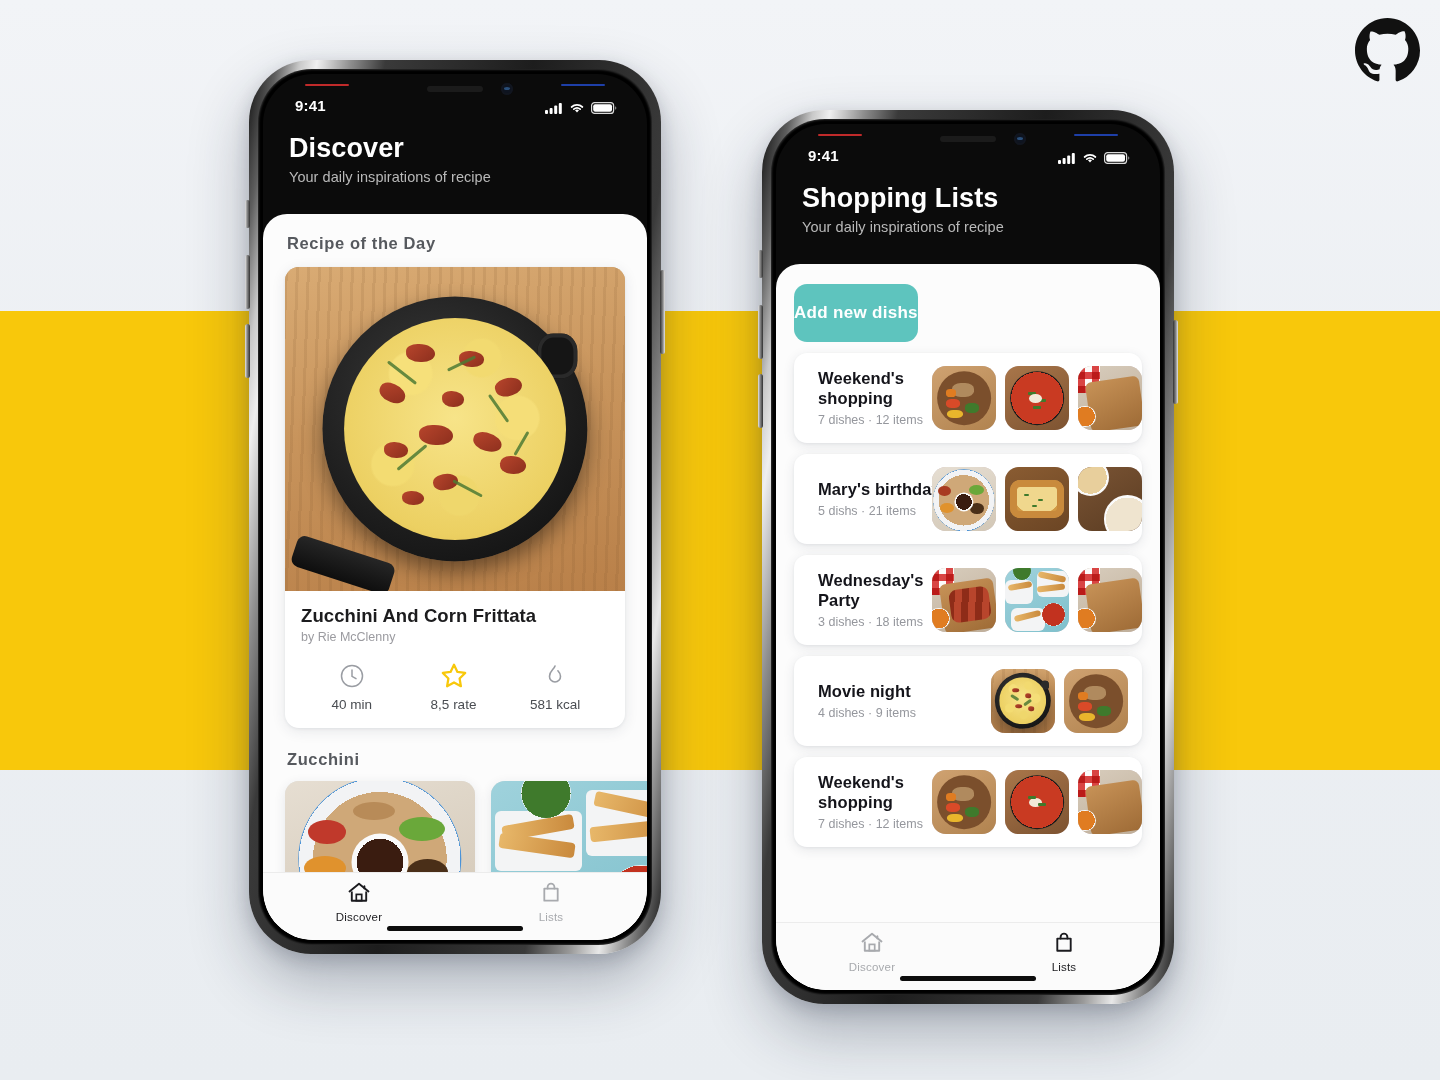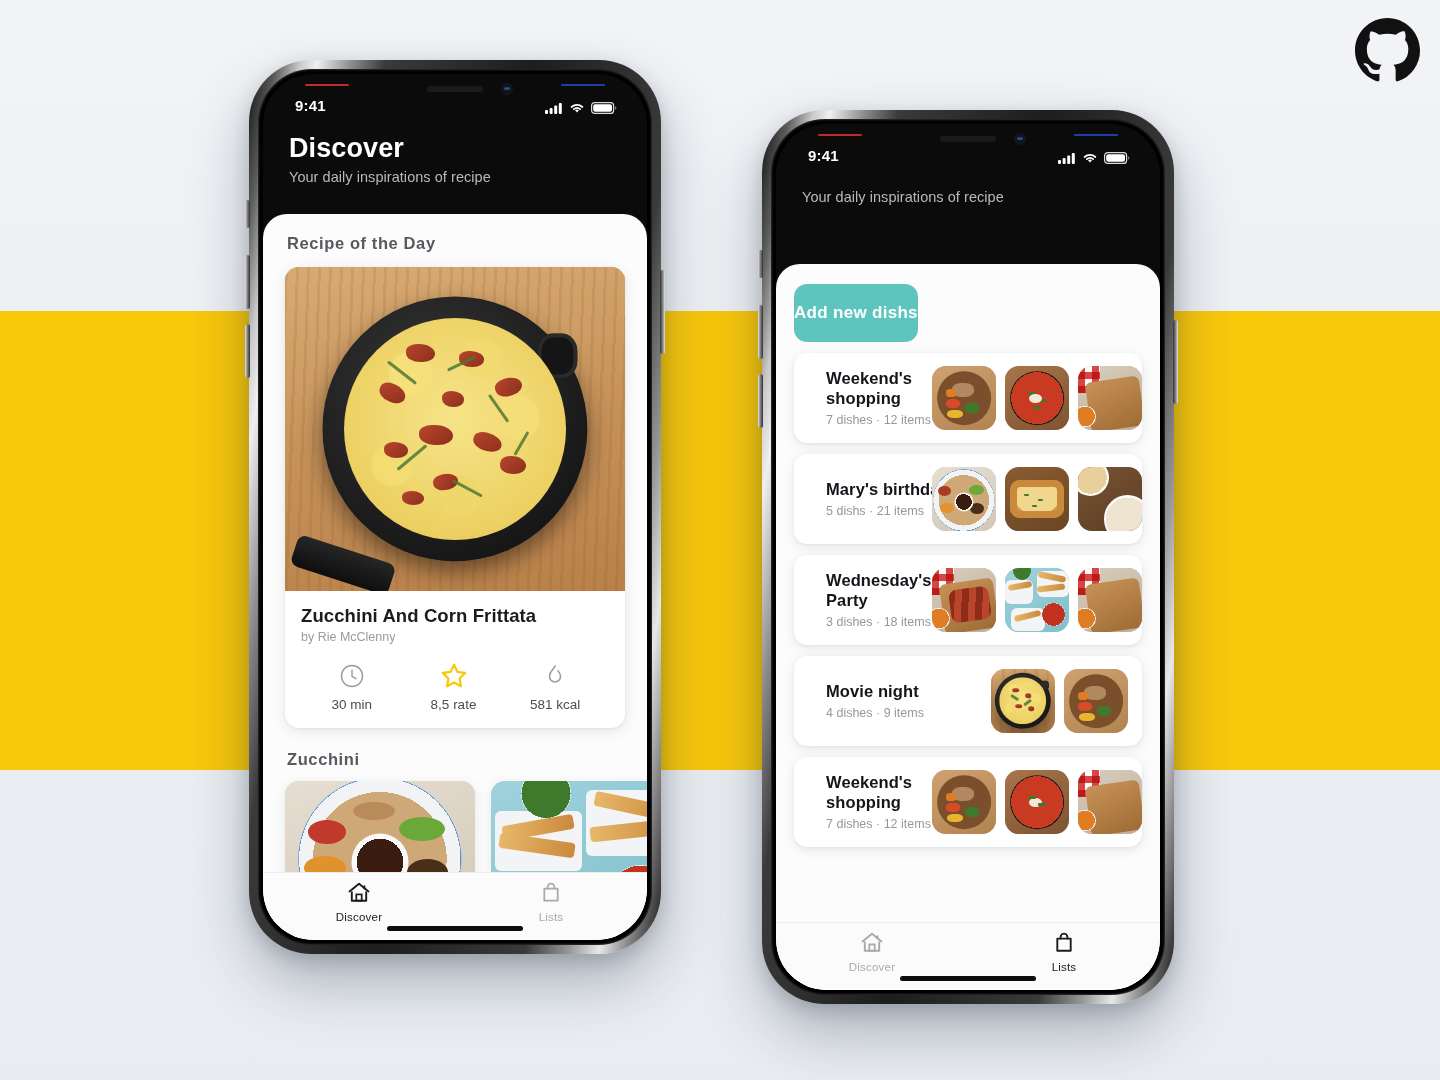--- a/index.html
+++ b/index.html
@@ -189,21 +189,21 @@
     font-size: 15px; color: #6e7177; font-weight: 400;
     padding: 16px 20px 0 20px; letter-spacing: .2px;
   }
   .list-card {
     margin: 11px 18px 0 18px;
     background: #fff;
     border-radius: 13px;
     box-shadow: 0 3px 12px rgba(40,50,70,.10), 0 1px 3px rgba(40,50,70,.06);
     height: 90px;
     display: flex; align-items: center;
-    padding-left: 32px;
+    padding-left: 24px;
     overflow: hidden;
     position: relative;
   }
   .list-text { flex: 0 0 auto; width: 136px; }
   .list-name {
     font-size: 16.5px; font-weight: 700; color: #14141a;
     line-height: 1.18; letter-spacing: .1px;
   }
   .list-sub { font-size: 12.5px; color: #95979d; margin-top: 5px; }
   .thumb-row {
@@ -489,21 +489,21 @@
             <div class="recipe-author">by Rie McClenny</div>
             <div class="stat-row">
 
               <div class="stat">
                 <div class="stat-icon">
                   <svg width="26" height="26" viewBox="0 0 26 26">
                     <circle cx="13" cy="13" r="10.5" fill="none" stroke="#9a9da3" stroke-width="1.5"></circle>
                     <path d="M13 7v6.3l4 2.4" fill="none" stroke="#9a9da3" stroke-width="1.5" stroke-linecap="round"></path>
                   </svg>
                 </div>
-                <div class="stat-label">30 min</div>
+                <div class="stat-label">40 min</div>
               </div>
 
               <div class="stat">
                 <div class="stat-icon">
                   <svg width="28" height="28" viewBox="0 0 26 26">
                     <path d="M13 2.6l3.2 6.6 7.2 1-5.2 5.1 1.2 7.2L13 19l-6.4 3.5 1.2-7.2-5.2-5.1 7.2-1z" fill="none" stroke="#f8c80b" stroke-width="2.1" stroke-linejoin="round"></path>
                   </svg>
                 </div>
                 <div class="stat-label">8,5 rate</div>
               </div>
@@ -611,20 +611,21 @@
         </svg>
         <svg width="26" height="12" viewBox="0 0 26 12">
           <rect x="0.6" y="0.6" width="22" height="10.8" rx="3" fill="none" stroke="#fff" stroke-width="1.2" opacity=".85"></rect>
           <rect x="2.2" y="2.2" width="18.8" height="7.6" rx="2" fill="#fff"></rect>
           <path d="M24.2 4.2v3.6a2 2 0 0 0 0-3.6z" fill="#fff" opacity=".6"></path>
         </svg>
       </div>
     </div>
 
     <div class="app-header">
+      <div class="app-title">Shopping Lists</div>
       <div class="app-sub">Your daily inspirations of recipe</div>
     </div>
 
     <div class="sheet" id="sheet-right">
       <div class="sheet-scroll">
 
         <button class="add-btn">Add new dishs</button>
 
 
         <div class="list-card">

